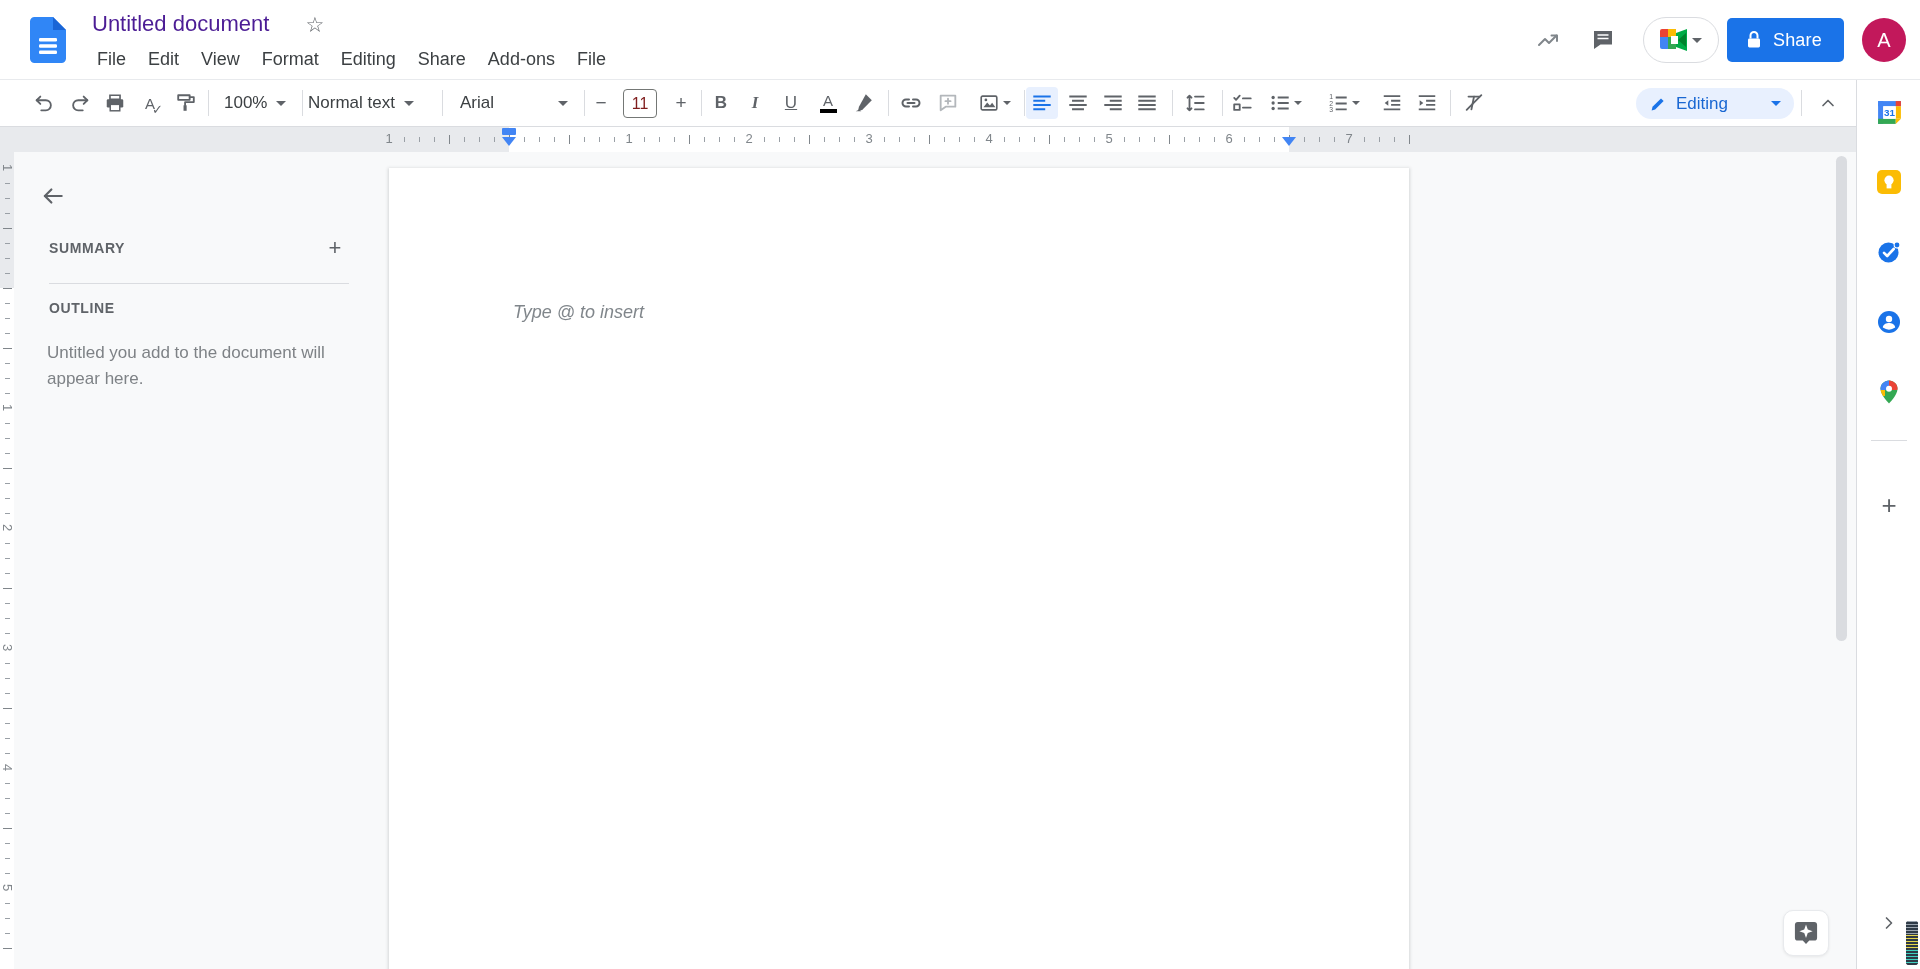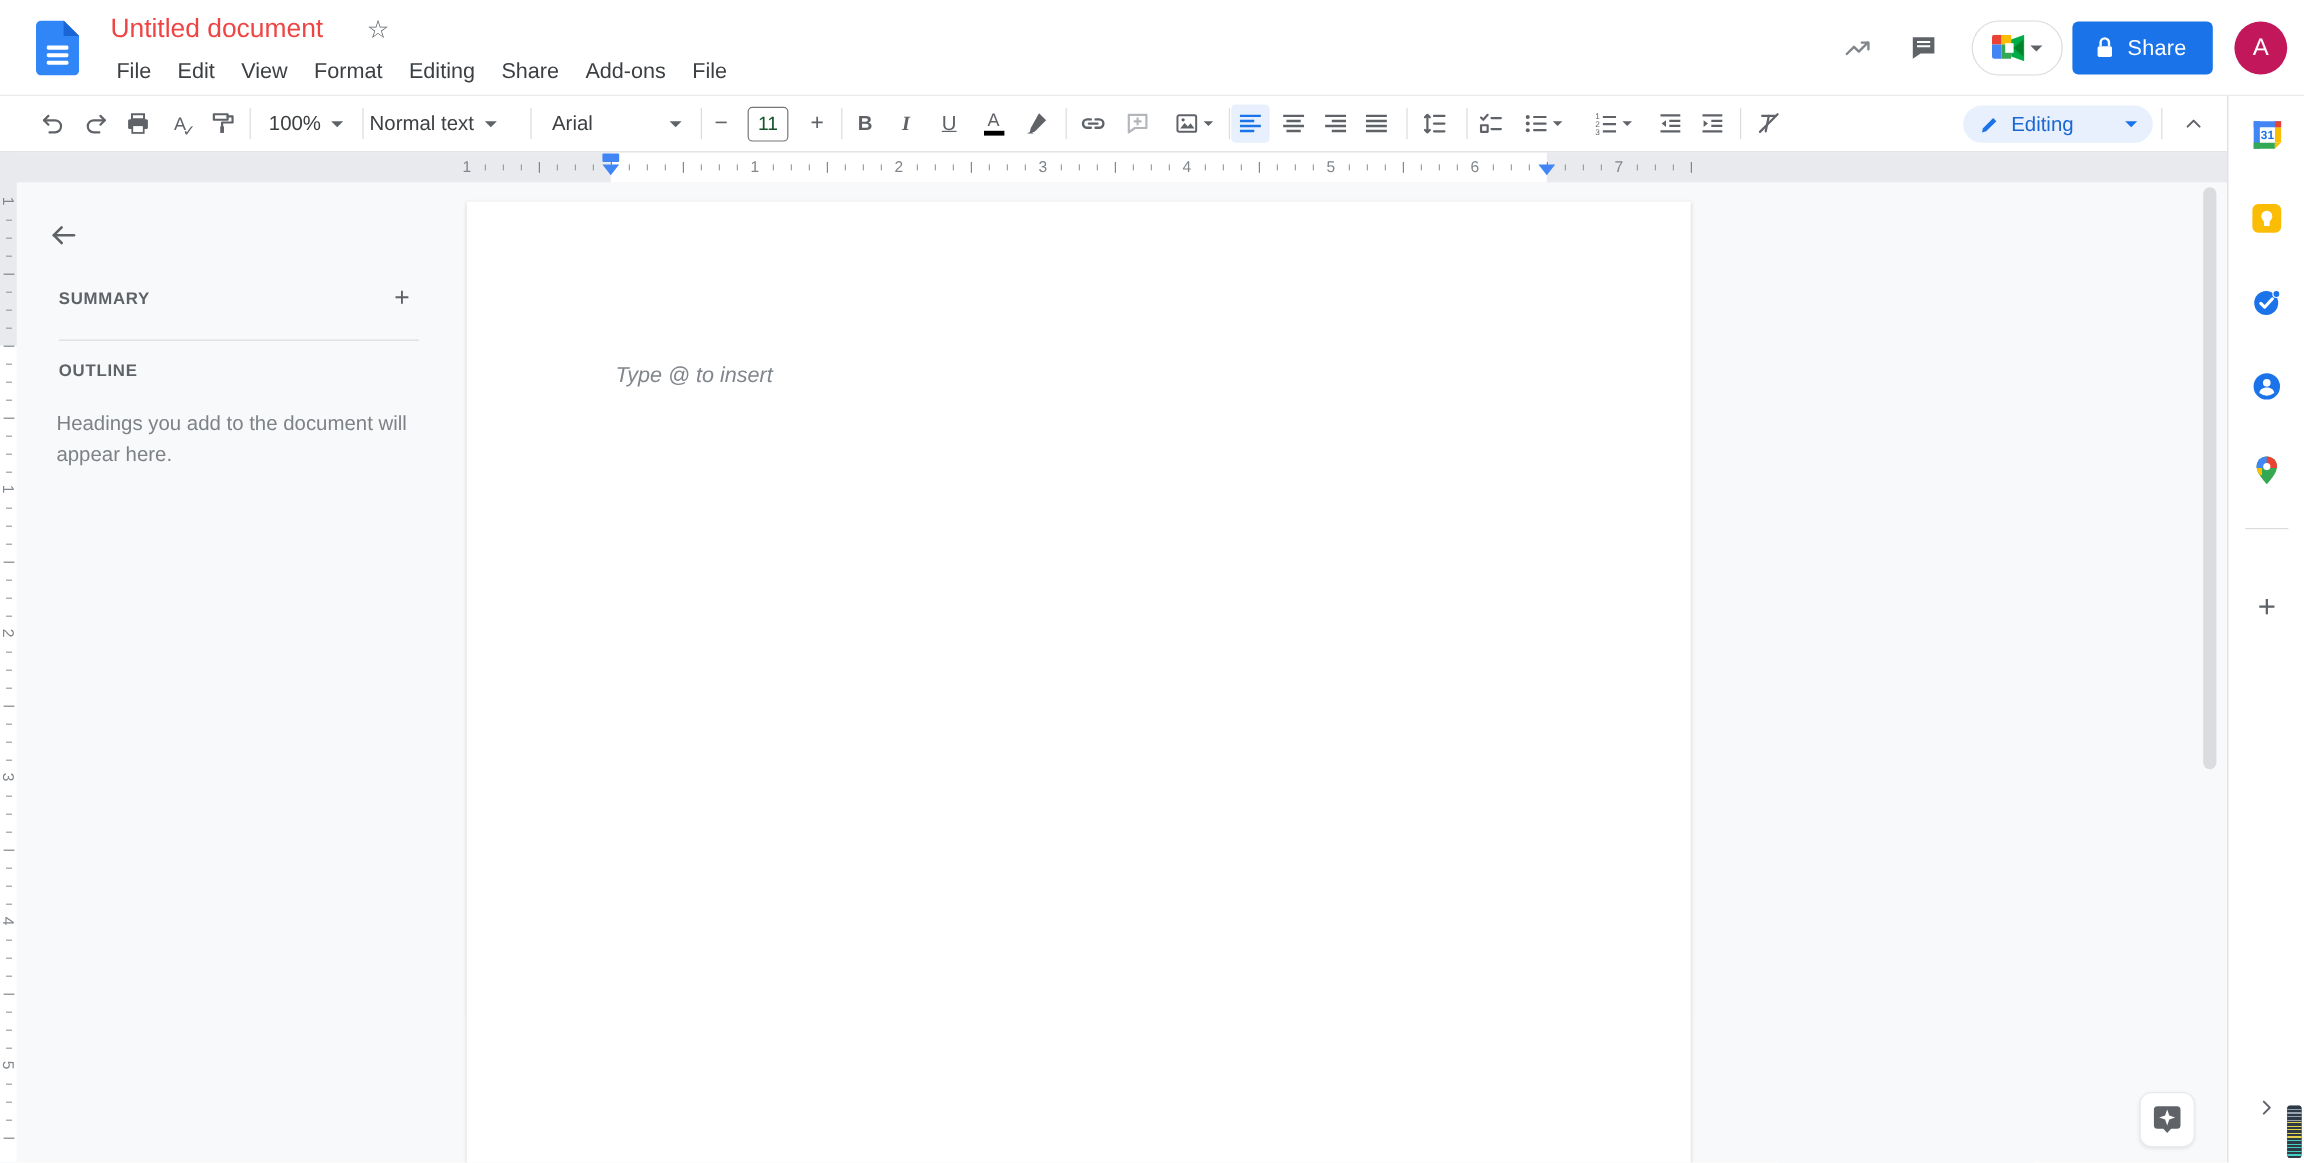--- a/index.html
+++ b/index.html
@@ -3,38 +3,38 @@
 <meta charset="utf-8">
 <style>
   * { margin:0; padding:0; box-sizing:border-box; }
   html,body { width:1920px; height:969px; overflow:hidden; }
   body { font-family:"Liberation Sans","DejaVu Sans",sans-serif; background:#fff; }
   #app { position:relative; width:1920px; height:969px; overflow:hidden; background:#fff; }
 
   
   .header { position:absolute; left:0; top:0; width:1920px; height:80px; background:#fff; border-bottom:1px solid #E8EAED; z-index:30; }
   .docs-logo { position:absolute; left:30px; top:17px; width:36px; height:46px; }
-  .title { position:absolute; left:92px; top:11px; font-size:22px; color:#ef4444; }
+  .title { position:absolute; left:92px; top:11px; font-size:22px; color:#4c1d95; }
   .star-btn { position:absolute; left:300px; top:10px; width:30px; height:30px; display:flex; align-items:center; justify-content:center; font-size:21px; color:#5F6368; cursor:pointer; }
   .menubar { position:absolute; left:86px; top:44px; display:flex; height:30px; }
   .menu-item { padding:0 11px; font-size:18px; color:#3C4043; line-height:30px; border-radius:4px; cursor:pointer; }
   .header-right { position:absolute; right:14px; top:0; height:80px; display:flex; align-items:center; }
   .hicon-btn { width:40px; height:40px; display:flex; align-items:center; justify-content:center; border-radius:50%; cursor:pointer; }
   .meet-pill { width:76px; height:46px; border:1px solid #DADCE0; border-radius:23px; display:flex; align-items:center; justify-content:center; gap:5px; margin-left:20px; cursor:pointer; background:#fff; }
   .share-btn { height:44px; padding:0 22px 0 18px; margin-left:8px; border-radius:5px; display:flex; align-items:center; gap:10px; color:#fff; font-size:18px; font-weight:500; letter-spacing:.2px; cursor:pointer; }
   .avatar { width:44px; height:44px; border-radius:50%; margin-left:18px; display:flex; align-items:center; justify-content:center; color:#fff; font-size:20px; cursor:pointer; }
 
   
   .toolbar { position:absolute; left:0; top:80px; width:1856px; height:47px; background:#fff; border-bottom:1px solid #DADCE0; z-index:25; }
   .tb { position:absolute; top:7px; height:32px; display:flex; align-items:center; justify-content:center; border-radius:4px; color:#5F6368; cursor:pointer; }
   .tb-ic { width:32px; }
   .tb-sep { position:absolute; top:10px; width:1px; height:26px; background:#DADCE0; }
   .tb-drop { padding:0 8px; font-size:17px; color:#3C4043; justify-content:space-between; }
   .caret { width:0; height:0; border-left:5px solid transparent; border-right:5px solid transparent; border-top:5px solid #5F6368; }
-  .size-box { position:absolute; top:9px; width:34px; height:29px; border:1px solid #747775; border-radius:4px; display:flex; align-items:center; justify-content:center; font-size:16px; color:#14532d; }
+  .size-box { position:absolute; top:9px; width:34px; height:29px; border:1px solid #747775; border-radius:4px; display:flex; align-items:center; justify-content:center; font-size:16px; color:#7f1d1d; }
   .blet { font-size:17px; font-weight:700; color:#5F6368; }
   .ilet { font-size:17px; font-style:italic; font-family:"Liberation Serif","DejaVu Serif",serif; font-weight:600; }
   .ulet { font-size:17px; text-decoration:underline; }
   .acolor { display:flex; flex-direction:column; align-items:center; line-height:1; }
   .acolor .bar { width:17px; height:4px; background:#000; margin-top:1px; }
   .spell { position:relative; font-size:15px; font-weight:500; }
   .spell .chk { position:absolute; right:-8px; bottom:-5px; font-size:13px; font-weight:700; }
   .active-blue { background:#E8F0FE; color:#1A73E8; }
   .mode-pill { position:absolute; left:1636px; top:8px; width:158px; height:31px; background:#E8F0FE; border-radius:16px; display:flex; align-items:center; padding:0 13px; gap:9px; cursor:pointer; }
   .mode-pill .lbl { font-size:17px; font-weight:500; color:#1967D2; }
@@ -486,21 +486,21 @@
         <path d="M20 12H4.5"></path>
         <path d="M10.5 6L4.5 12l6 6"></path>
       </svg>
   </div>
   <div class="summary-row">
     <span class="panel-cap">SUMMARY</span>
     <span class="add-summary">+</span>
   </div>
   <div class="panel-divider"></div>
   <div class="outline-head panel-cap">OUTLINE</div>
-  <div class="outline-empty">Headings you add to the document will appear here.</div>
+  <div class="outline-empty">Untitled you add to the document will appear here.</div>
 
   <div class="side-panel">
     <div class="sp-btn" style="top:12px">
       <svg width="27" height="27" viewBox="0 0 26 26">
         <rect x="2" y="2" width="22" height="22" fill="#fff"></rect>
         <path d="M2 2h22v5H2z" fill="#4285F4"></path>
           <path d="M2 2h5v22H2z" fill="#4285F4"></path>
         <path d="M19 2h5v5h-5z" fill="#EA4335"></path>
         <path d="M19 7h5v12h-5z" fill="#FBBC04"></path>
         <path d="M2 19h17v5H2z" fill="#34A853"></path>

